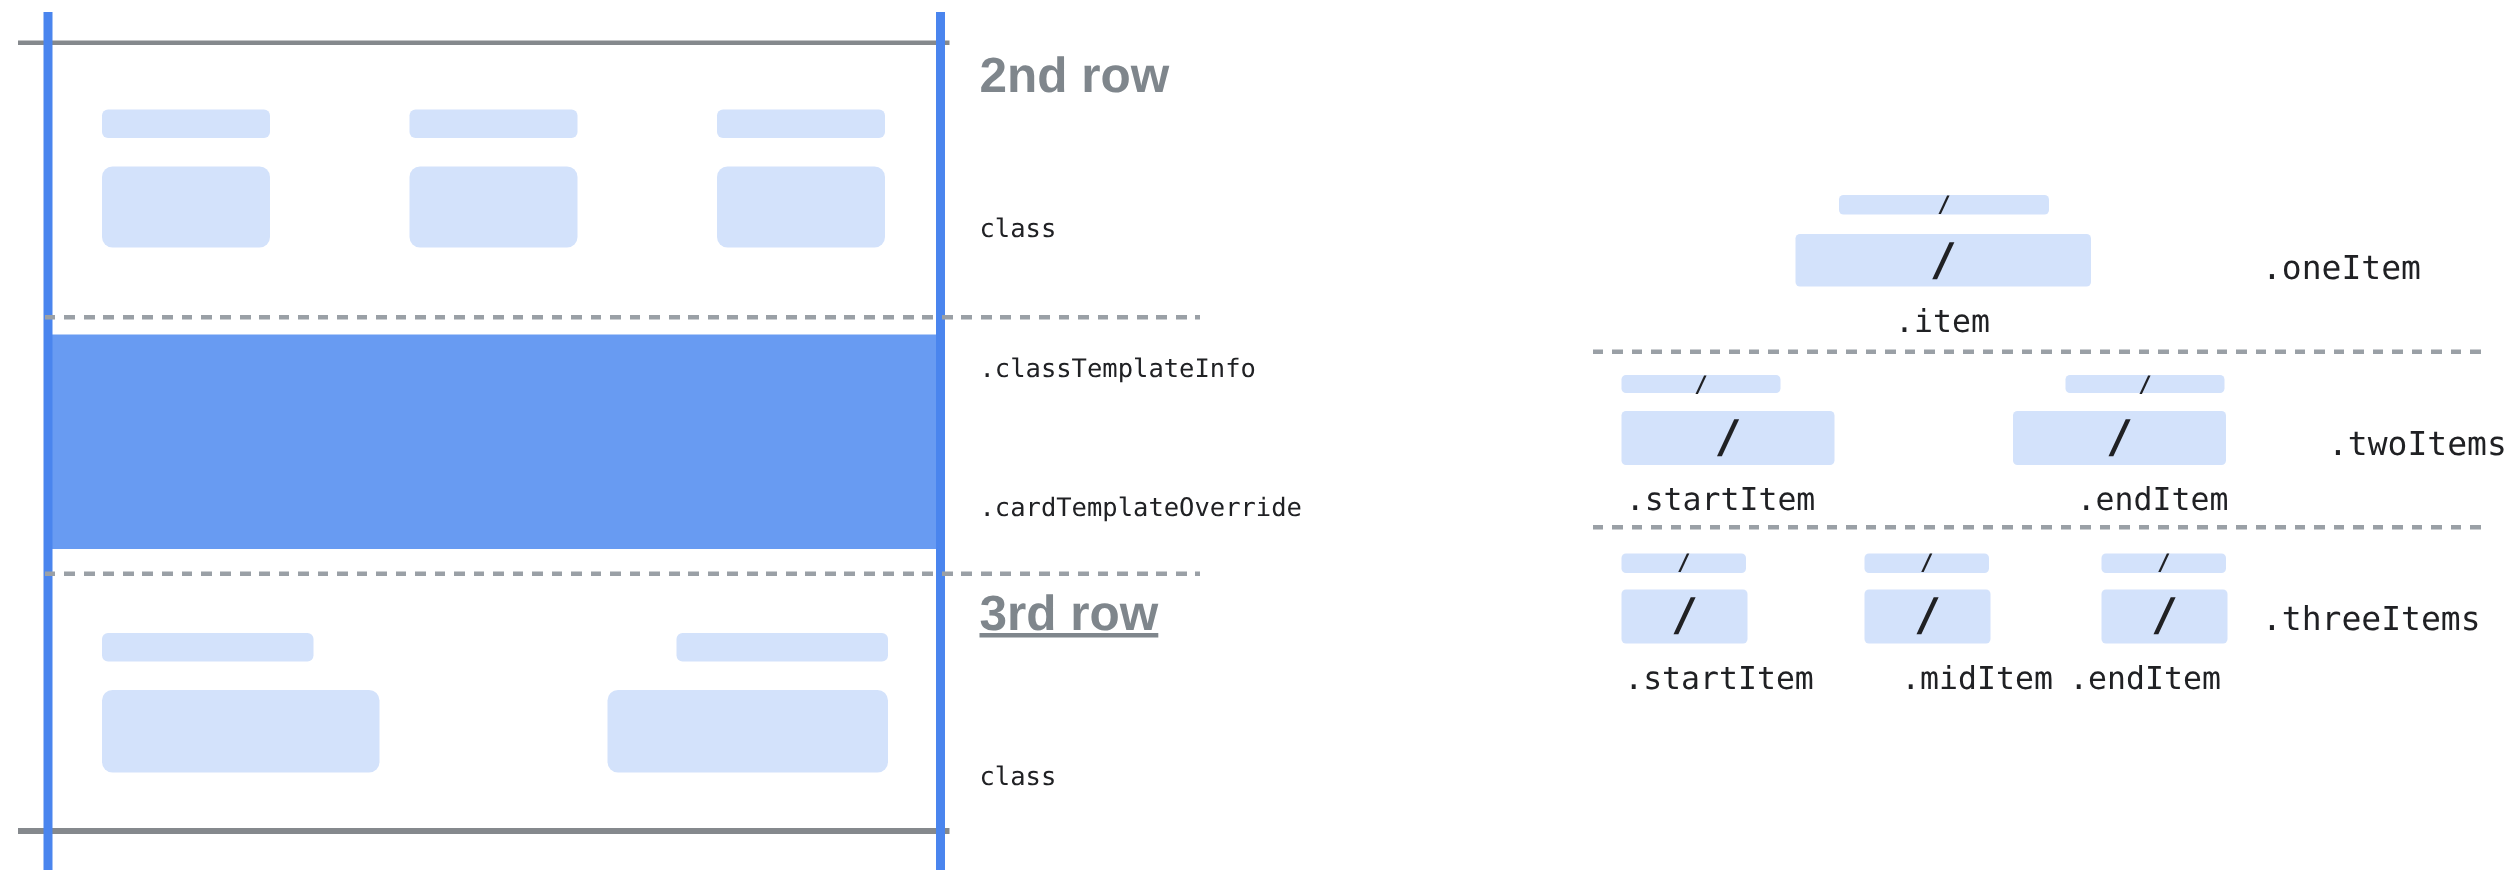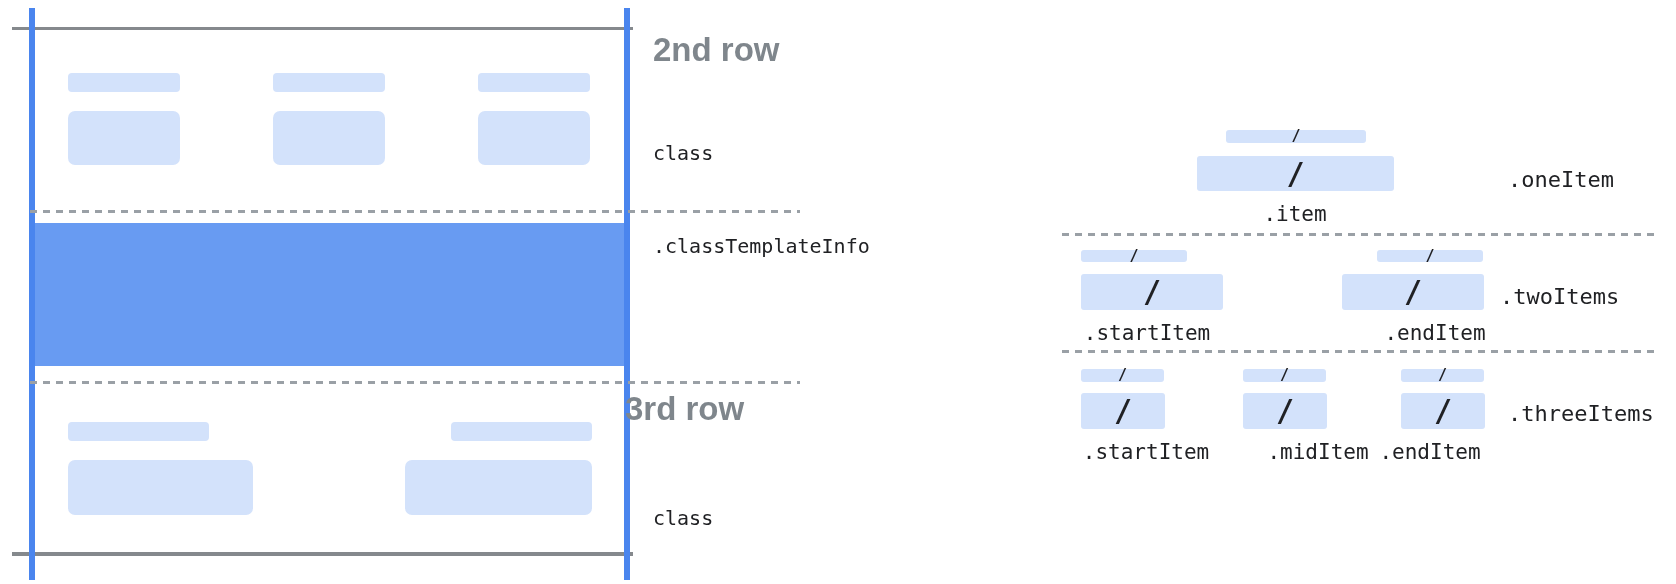--- a/index.html
+++ b/index.html
@@ -36,21 +36,21 @@
   .slash-lg{font-size:30px;line-height:34px;font-weight:600;}
 
   
   .heading{
     font-family:"Liberation Sans", sans-serif;
     font-weight:bold;font-size:33px;line-height:36px;
     color:#7f868c;white-space:nowrap;
   }
   .mono{
     font-family:"DejaVu Sans Mono", monospace;
-    font-size:20px;line-height:31px;
+    font-size:17px;line-height:31px;
     color:#202124;white-space:pre;
   }
   .caption{
     font-family:"DejaVu Sans Mono", monospace;
     font-size:21px;line-height:26px;
     color:#202124;white-space:nowrap;text-align:center;
   }
   .tname{
     font-family:"DejaVu Sans Mono", monospace;
     font-size:22px;line-height:27px;
@@ -82,24 +82,25 @@
 
   <div class="abs bar sm" style="left:68px;top:422px;width:141px;height:19px;"></div>
   <div class="abs bar lg" style="left:68px;top:460px;width:185px;height:55px;"></div>
   <div class="abs bar sm" style="left:451px;top:422px;width:141px;height:19px;"></div>
   <div class="abs bar lg" style="left:405px;top:460px;width:187px;height:55px;"></div>
 
   <div class="abs heading" style="left:653px;top:32px;">2nd row</div>
   <div class="abs mono" style="left:653px;top:76px;">
     <div>class</div>
     <div>.classTemplateInfo</div>
+    <div>.cardTemplateOverride</div>
   </div>
 
 
-  <div class="abs heading" style="left:625px;top:391px;">3rd row</div>
+  <div class="abs heading" style="left:653px;top:391px;text-decoration:underline;">3rd row</div>
   <div class="abs mono" style="left:653px;top:441px;">
     <div>class</div>
     
     
     
   </div>
 
   <div class="abs slashbar slash-sm" style="left:1226px;top:130px;width:140px;height:13px;">
       <span>/</span>
     </div>
@@ -118,21 +119,21 @@
       <span>/</span>
     </div>
   <div class="abs slashbar slash-sm" style="left:1377px;top:250px;width:106px;height:12px;">
       <span>/</span>
     </div>
   <div class="abs slashbar slash-lg" style="left:1342px;top:274px;width:142px;height:36px;">
       <span>/</span>
     </div>
   <div class="abs caption" style="left:1077px;top:320px;width:140px;">.startItem</div>
   <div class="abs caption" style="left:1365px;top:320px;width:140px;">.endItem</div>
-  <div class="abs tname" style="left:1500px;top:283px;">.twoItems</div>
+  <div class="abs tname" style="left:1552px;top:283px;">.twoItems</div>
 
   <div class="abs dash" style="left:1062px;top:350px;width:598px;"></div>
 
   <div class="abs slashbar slash-sm" style="left:1081px;top:369px;width:83px;height:13px;">
       <span>/</span>
     </div>
   <div class="abs slashbar slash-lg" style="left:1081px;top:393px;width:84px;height:36px;">
       <span>/</span>
     </div>
   <div class="abs slashbar slash-sm" style="left:1243px;top:369px;width:83px;height:13px;">

